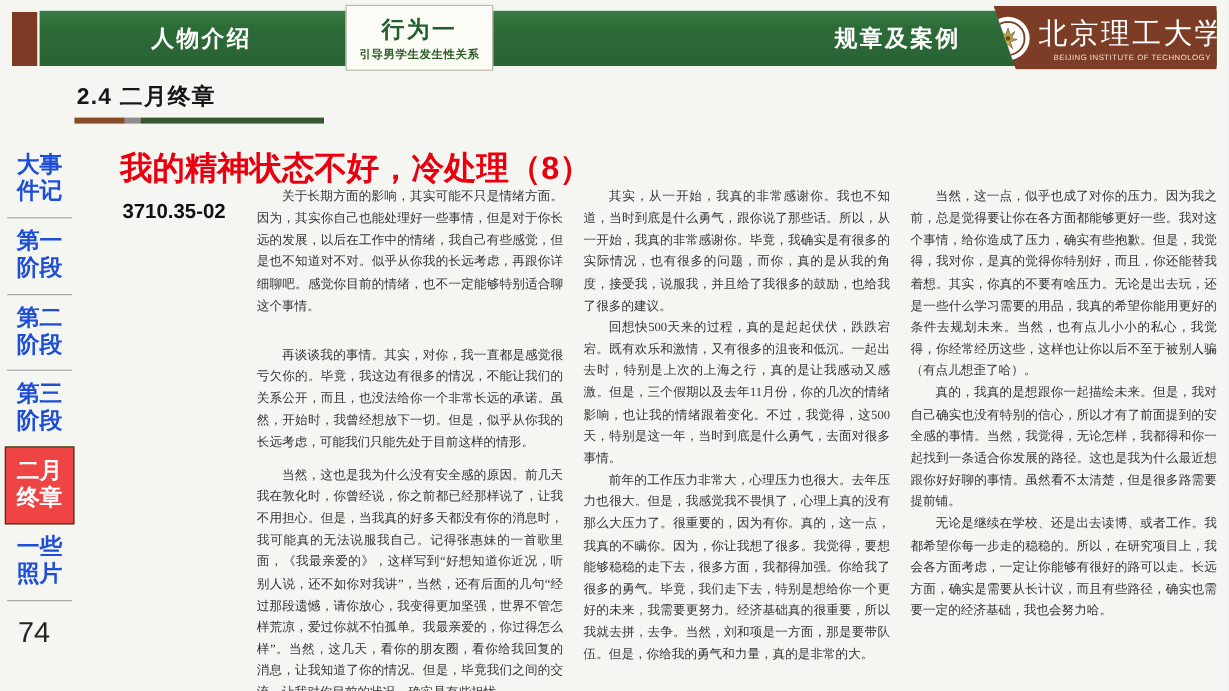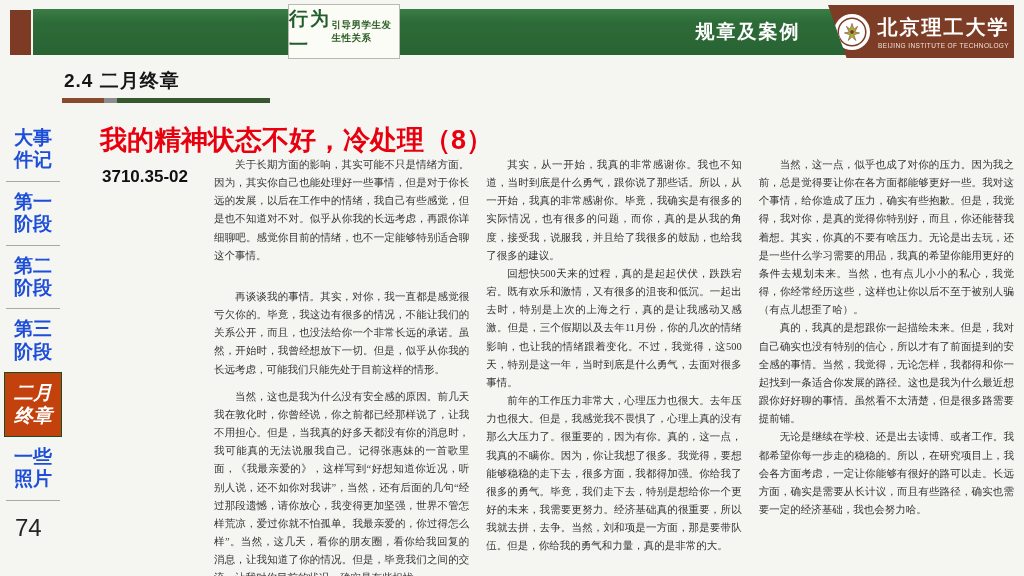--- a/index.html
+++ b/index.html
@@ -15,68 +15,71 @@
     position:absolute; left:33px; top:9px; width:981px; height:46px;
     background:linear-gradient(#3b7d46 0%, #2c6b37 30%, #296434 100%);
   }
   .nav-label { position:absolute; top:0; height:46px; display:flex; flex-direction:column; justify-content:center; align-items:center; color:#fff; }
   .nav-main { font-weight:bold; font-size:19px; letter-spacing:2px; }
   .nav-sub  { font-weight:bold; font-size:9.5px; margin-top:1px; letter-spacing:0.5px; }
   .nav-people   { left:30px;  width:210px; }
   .nav-act2     { left:400px; width:215px; }
   .nav-rules    { left:625px; width:180px; }
   .tab-active {
-    position:absolute; left:288px; top:4px; width:112px; height:55px;
+    position:absolute; left:288px; top:4px; width:123px; height:55px;
     background:#fcfcf6; border:1px solid #b9b9b2;
-    display:flex; flex-direction:row; justify-content:center; align-items:center;
+    display:flex; flex-direction:column; justify-content:center; align-items:center;
   }
   .tab-active .nav-main { color:#215e2b; font-size:19px; }
   .tab-active .nav-sub  { color:#2c5e25; font-size:9.5px; }
   
   .logo-block {
     position:absolute; left:828px; top:5px; width:186px; height:53px;
     background:#7c3c26; clip-path:polygon(0 0, 100% 0, 100% 100%, 10% 100%);
     display:flex; align-items:center; justify-content:center; gap:7px;
   }
   .emblem { width:38px; height:38px; flex:0 0 auto; }
   .logo-text { display:flex; flex-direction:column; align-items:center; }
-  .logo-cn { color:#fff; font-family:"Liberation Serif", serif; font-weight:bold; font-size:20px; letter-spacing:2px; white-space:nowrap; }
+  .logo-cn { color:#fff; font-family:"Liberation Serif", serif; font-weight:normal; font-size:24px; letter-spacing:2px; white-space:nowrap; }
   .logo-en { color:#f2e3d8; font-size:6.5px; letter-spacing:0.4px; white-space:nowrap; margin-top:1px; }
   
   .section-title { position:absolute; left:64px; top:68px; font-size:19px; font-weight:bold; color:#161616; letter-spacing:1px; }
   .section-underline { position:absolute; left:62px; top:98px; width:208px; height:5px; display:flex; }
   .seg-brown { width:42px; background:#8a4a2c; }
   .seg-gray  { width:13px; background:#8d8d8d; }
   .seg-green { flex:1; background:#37582f; }
   
   .sidebar { position:absolute; left:4px; top:118px; width:58px; }
   .side-item {
     width:100%; padding:9px 2px; text-align:center;
     color:#1d4ed8; font-weight:bold; font-size:19px; line-height:1.18;
     cursor:pointer;
   }
   .side-divider { height:1px; background:#a8a8a5; margin:0 2px; }
-  .side-item.active { background:#c2410c; border:1px solid #145020; color:#fff;font-style:italic; }
+  .side-item.active { background:#ef4444; border:1px solid #145020; color:#fff; }
   .page-number { position:absolute; left:15px; top:514px; font-size:24px; color:#242424; }
   
   .article-title { position:absolute; left:100px; top:122px; font-size:27px; font-weight:bold; color:#e8000f; white-space:nowrap; }
   .article-date  { position:absolute; left:102px; top:167px; font-size:17px; font-weight:bold; color:#101010; }
   .columns { position:absolute; left:214px; top:156px; width:800px; display:flex; gap:17px; }
   .col { flex:1; font-family:"Liberation Serif", serif; font-size:10.5px; line-height:1.73; color:#343434; text-align:justify; }
   .col p { text-indent:2em; }
   .col-0 p:nth-child(1) { margin-bottom:23px; }
   .col-0 p:nth-child(2) { margin-bottom:9px; }
 </style>
 </head>
 <body>
 
 <div class="slide">
 
   <div class="top-accent"></div>
   <div class="topbar">
+    <div class="nav-label nav-people">
+      <span class="nav-main">人物介绍</span>
+    </div>
     <div class="nav-label nav-rules">
       <span class="nav-main">规章及案例</span>
     </div>
   </div>
   <div class="tab-active">
     <span class="nav-main">行为一</span>
     <span class="nav-sub">引导男学生发生性关系</span>
   </div>
 
   <div class="logo-block">

